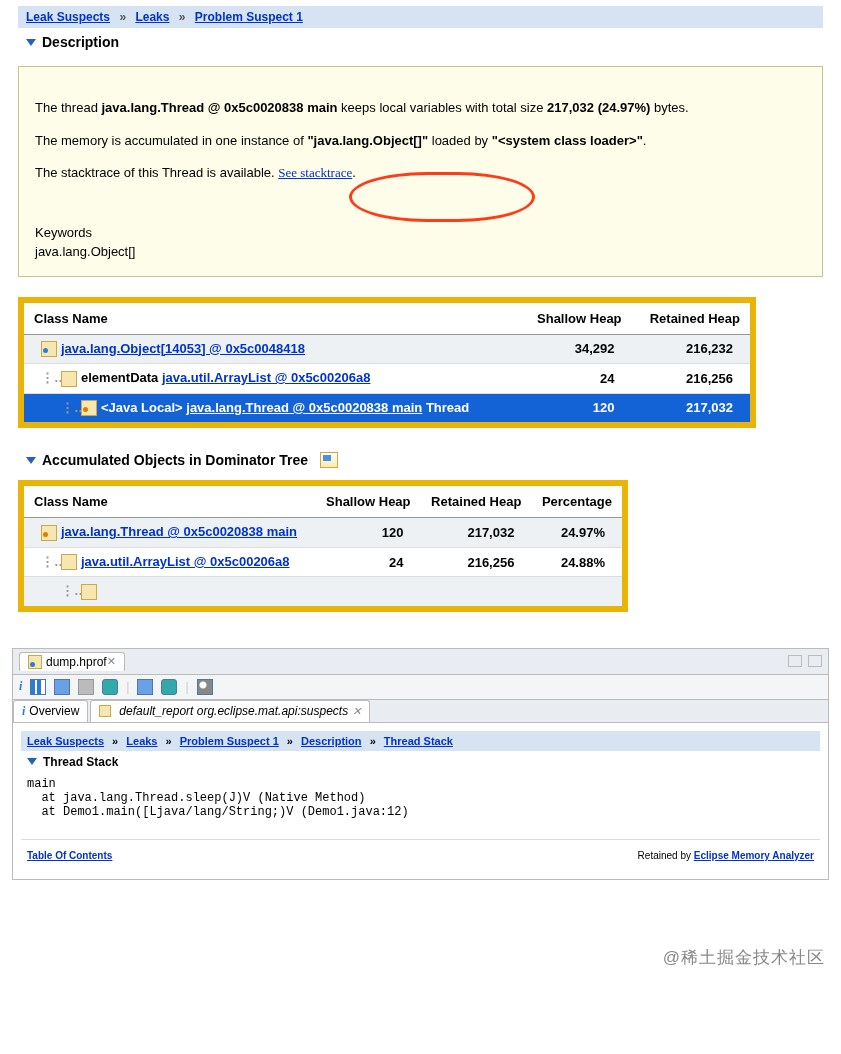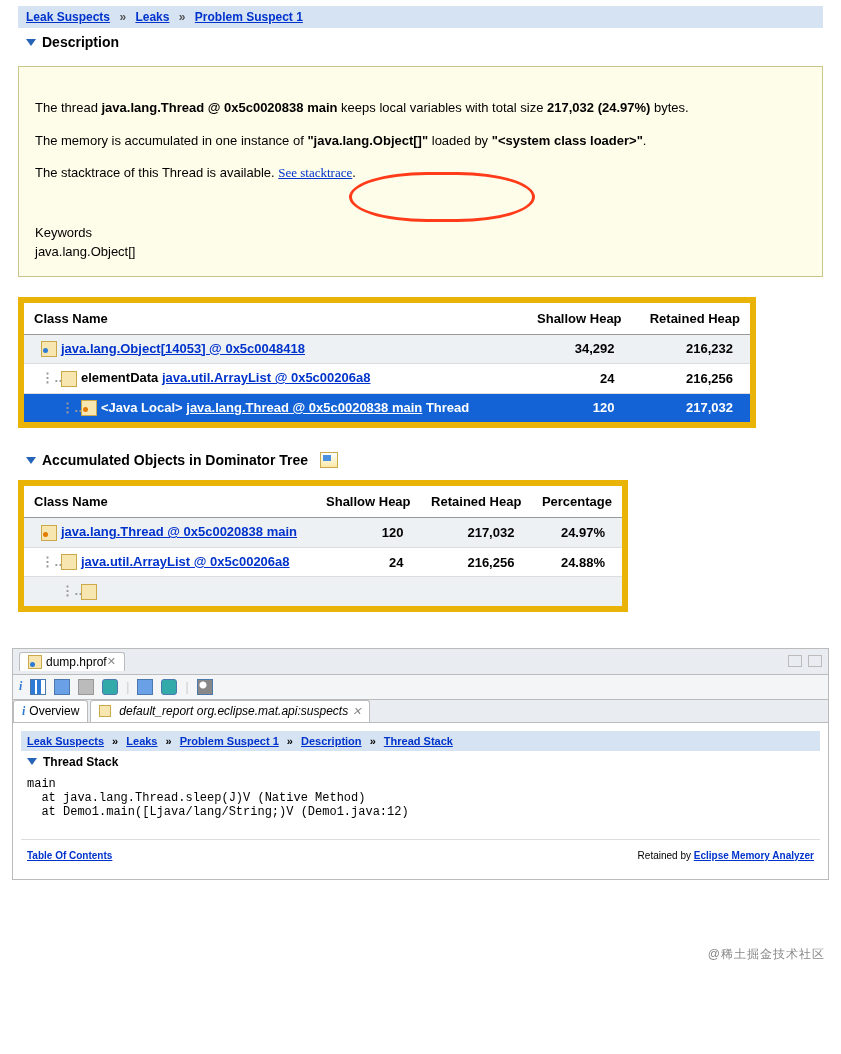--- a/index.html
+++ b/index.html
@@ -150,21 +150,21 @@
   .panel2 .body{background:#fff;padding:8px;}
   .panel2 .bc2{background:#d6e3f3;padding:4px 6px;font-size:11px;}
   .panel2 .bc2 a{color:#0033cc;font-weight:bold;text-decoration:underline;}
   .panel2 .bc2 .sep{margin:0 5px;font-weight:bold;}
   .panel2 .secthead2{font-weight:bold;padding:4px 6px;display:flex;gap:6px;align-items:center;}
   .panel2 pre{font-family:"Courier New",monospace;font-size:12px;margin:4px 6px 20px 6px;white-space:pre;}
   .panel2 .footer{padding:10px 6px;font-size:10px;display:flex;justify-content:space-between;
     border-top:1px solid #ddd;}
   .panel2 .footer a{color:#0033cc;font-weight:bold;text-decoration:underline;}
   .watermark{
-    text-align:right;font-size:12px;color:#888;padding:6px 16px;letter-spacing:1px;
+    text-align:right;font-size:17px;color:#888;padding:6px 16px;letter-spacing:1px;
   }
 </style>
 </head>
 <body>
 
 <div class="panel1">
 
   <div class="breadcrumbs">
     <a href="#">Leak Suspects</a>
     <span class="sep">»</span>

